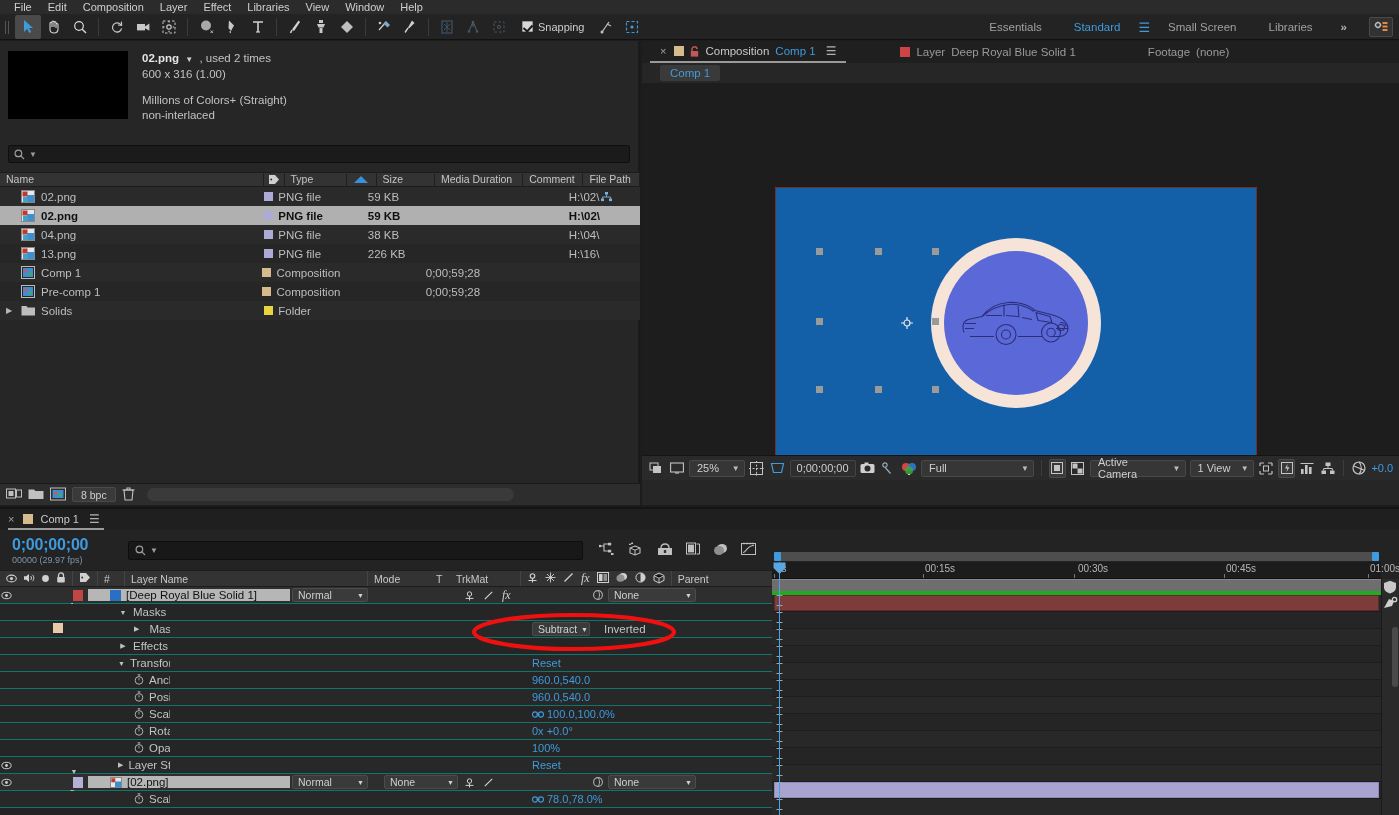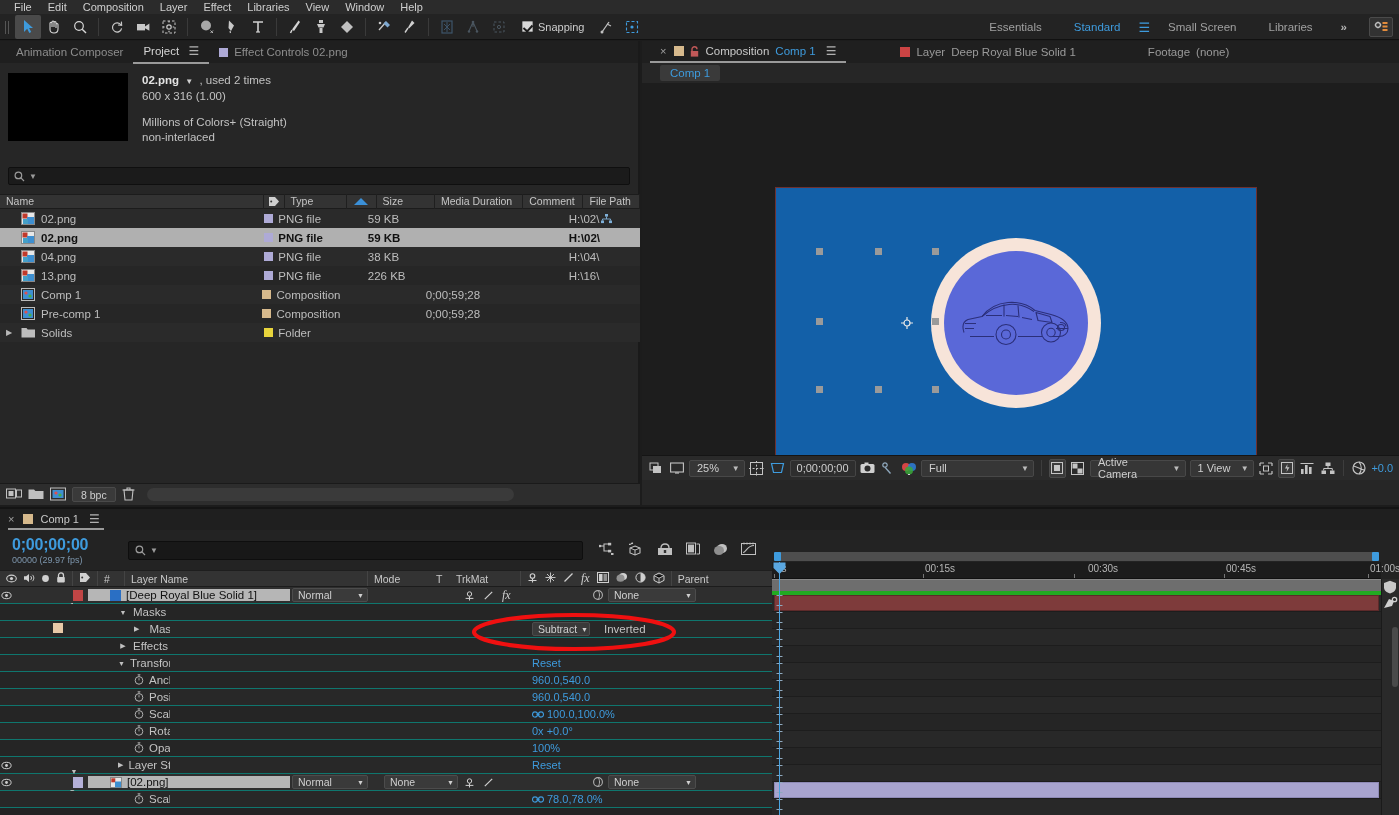--- a/index.html
+++ b/index.html
@@ -414,31 +414,20 @@
           <circle cx="4" cy="4" r="2.4" fill="none" stroke="#c8c8c8" stroke-width="1.2"></circle>
           <path d="M4 0.6v1M4 6.4v1M0.6 4h1M6.4 4h1" stroke="#c8c8c8" stroke-width="1"></path>
           <rect x="8.5" y="1" width="5" height="2" fill="#e28b3c"></rect>
           <rect x="8.5" y="4.5" width="5" height="2" fill="#e28b3c"></rect>
           <rect x="8.5" y="8" width="5" height="2" fill="#e28b3c"></rect>
         </svg>
     </div>
   </div>
 
   <div class="project">
-    <div class="ptabs">
-      <div class="ptab">Animation Composer</div>
-      <div class="ptab active">
-        <span>Project</span>
-        <span class="hmb">☰</span>
-      </div>
-      <div class="ptab" style="display:flex;align-items:center">
-        <span class="swatch-lav"></span>
-        <span>Effect Controls 02.png</span>
-      </div>
-    </div>
 
     <div class="pinfo">
       <div class="thumb"></div>
       <div class="pmeta">
         <div>
           <span class="strong">02.png</span>
           <span class="caret">▼</span>
           <span>, used 2 times</span>
         </div>
         <div>600 x 316 (1.00)</div>
@@ -1336,21 +1325,21 @@
         <div class="navbar-bg"></div>
         <div class="navbar-end" style="left:2px"></div>
         <div class="navbar-end" style="right:2px"></div>
       </div>
       <div class="ruler">
         <div id="ruler-ticks">
             <div class="tick" style="left: 4px;">0s</div>
             <div class="tickmark" style="left: 2px;"></div>
             <div class="tick" style="left: 153px;">00:15s</div>
             <div class="tickmark" style="left: 151px;"></div>
-            <div class="tick" style="left: 316px;">00:30s</div>
+            <div class="tick" style="left: 306px;">00:30s</div>
             <div class="tickmark" style="left: 302px;"></div>
             <div class="tick" style="left: 454px;">00:45s</div>
             <div class="tickmark" style="left: 452px;"></div>
             <div class="tick" style="left: 598px;">01:00s</div>
             <div class="tickmark" style="left: 596px;"></div>
           </div>
       </div>
       <div class="workarea"></div>
       <div class="greenbar"></div>
       <div class="tlrows">

